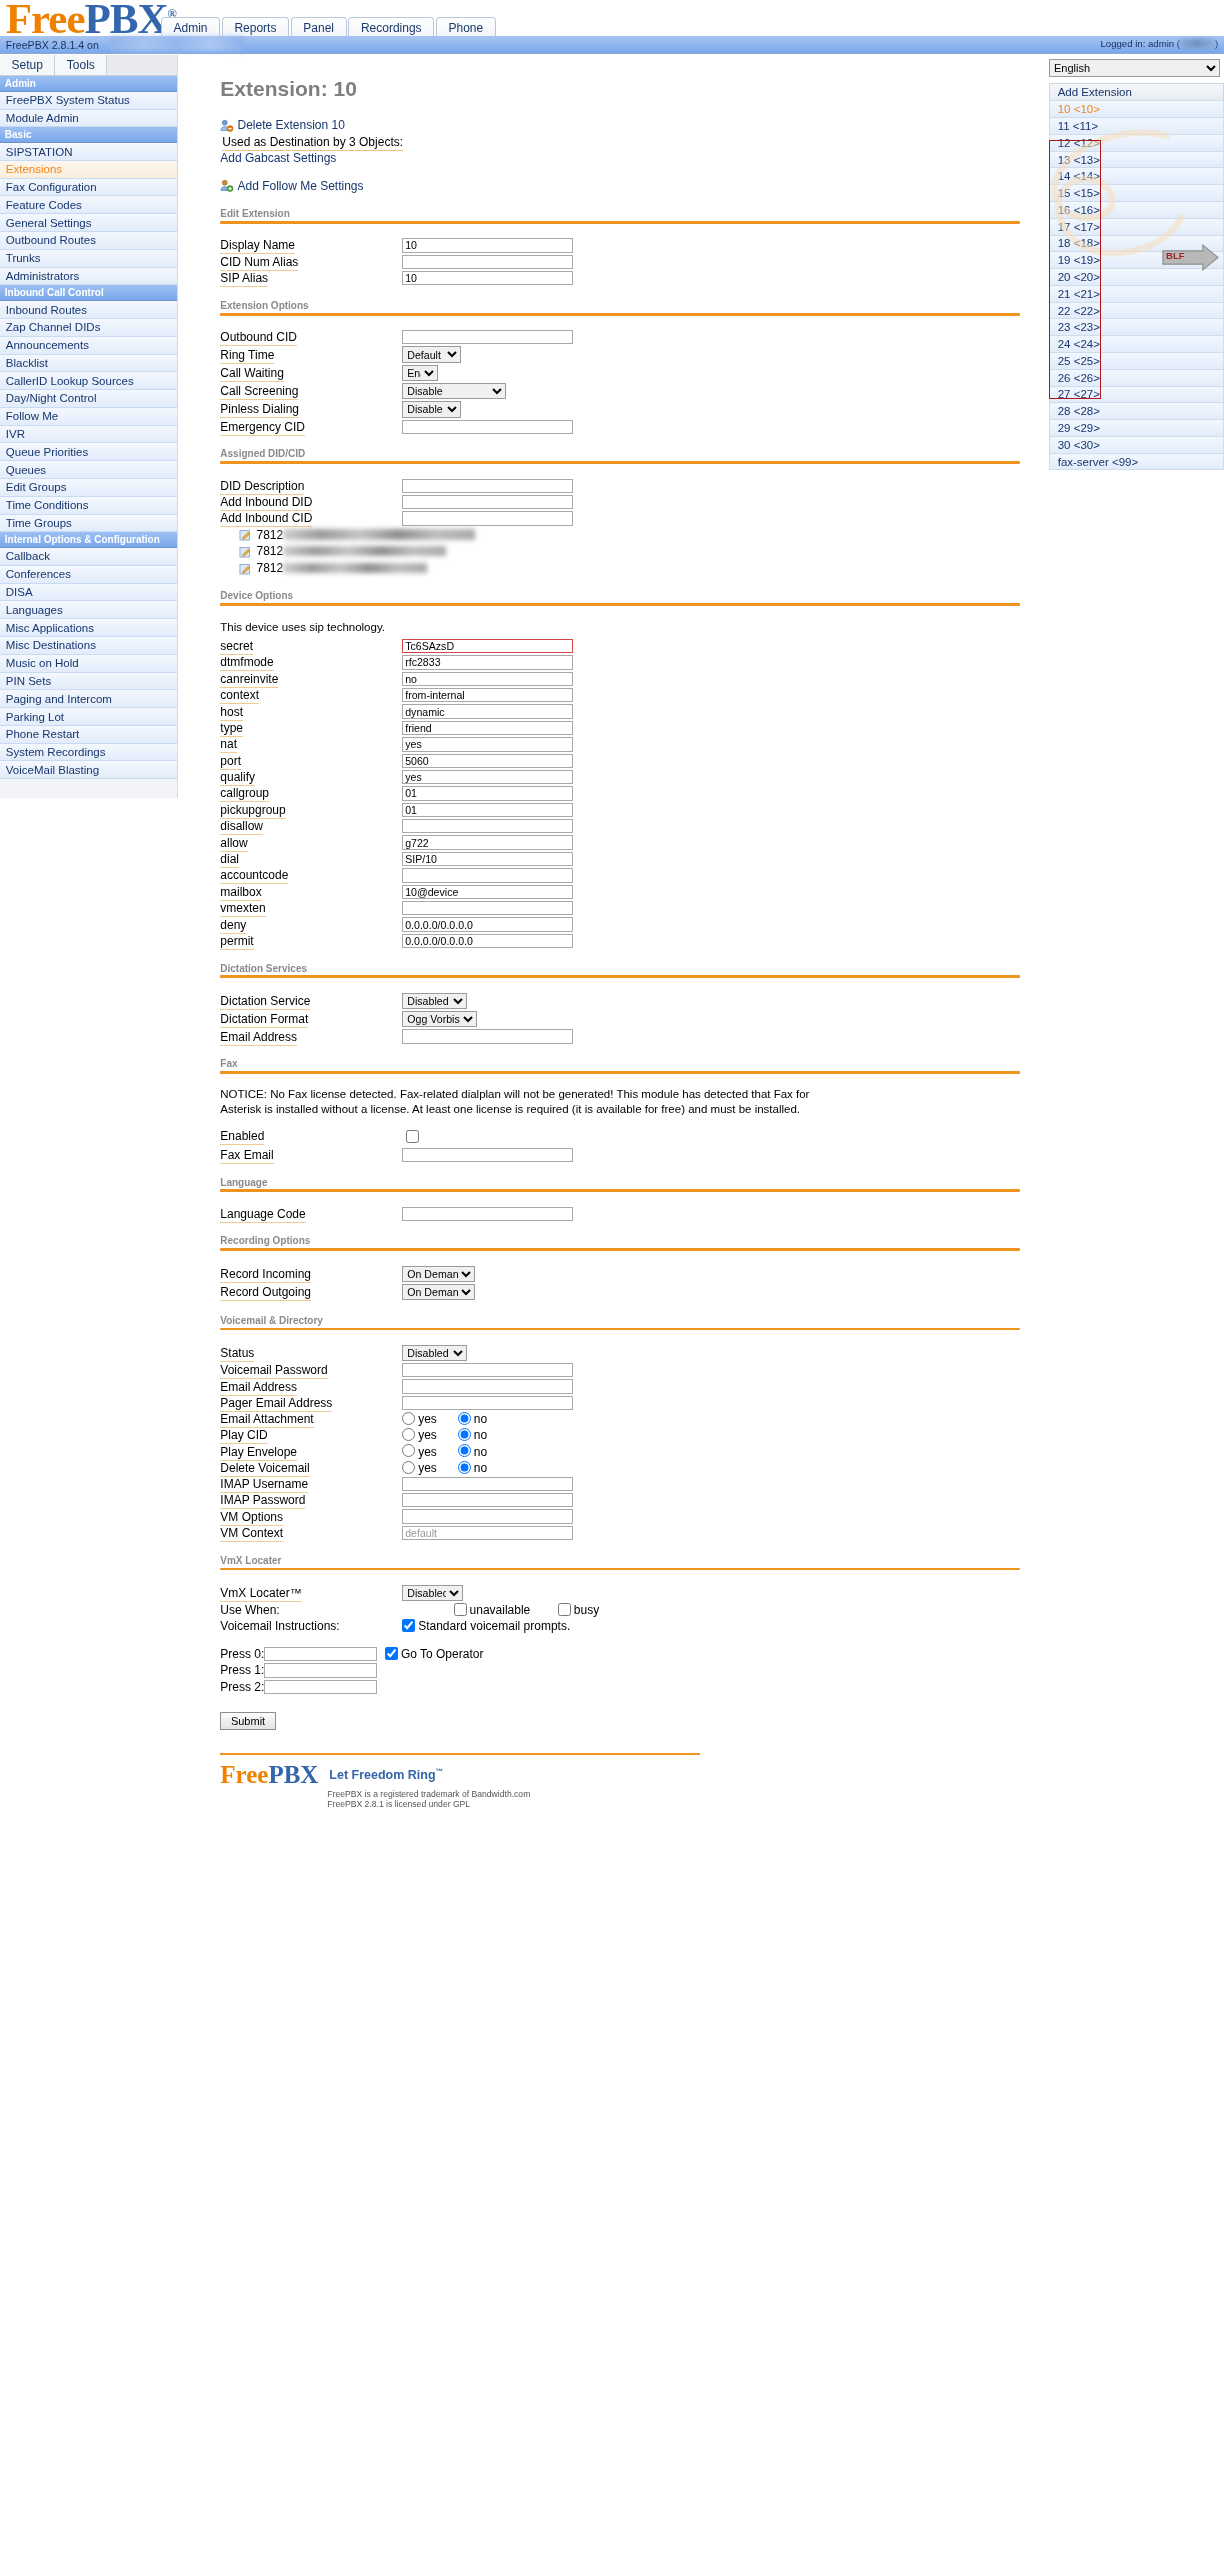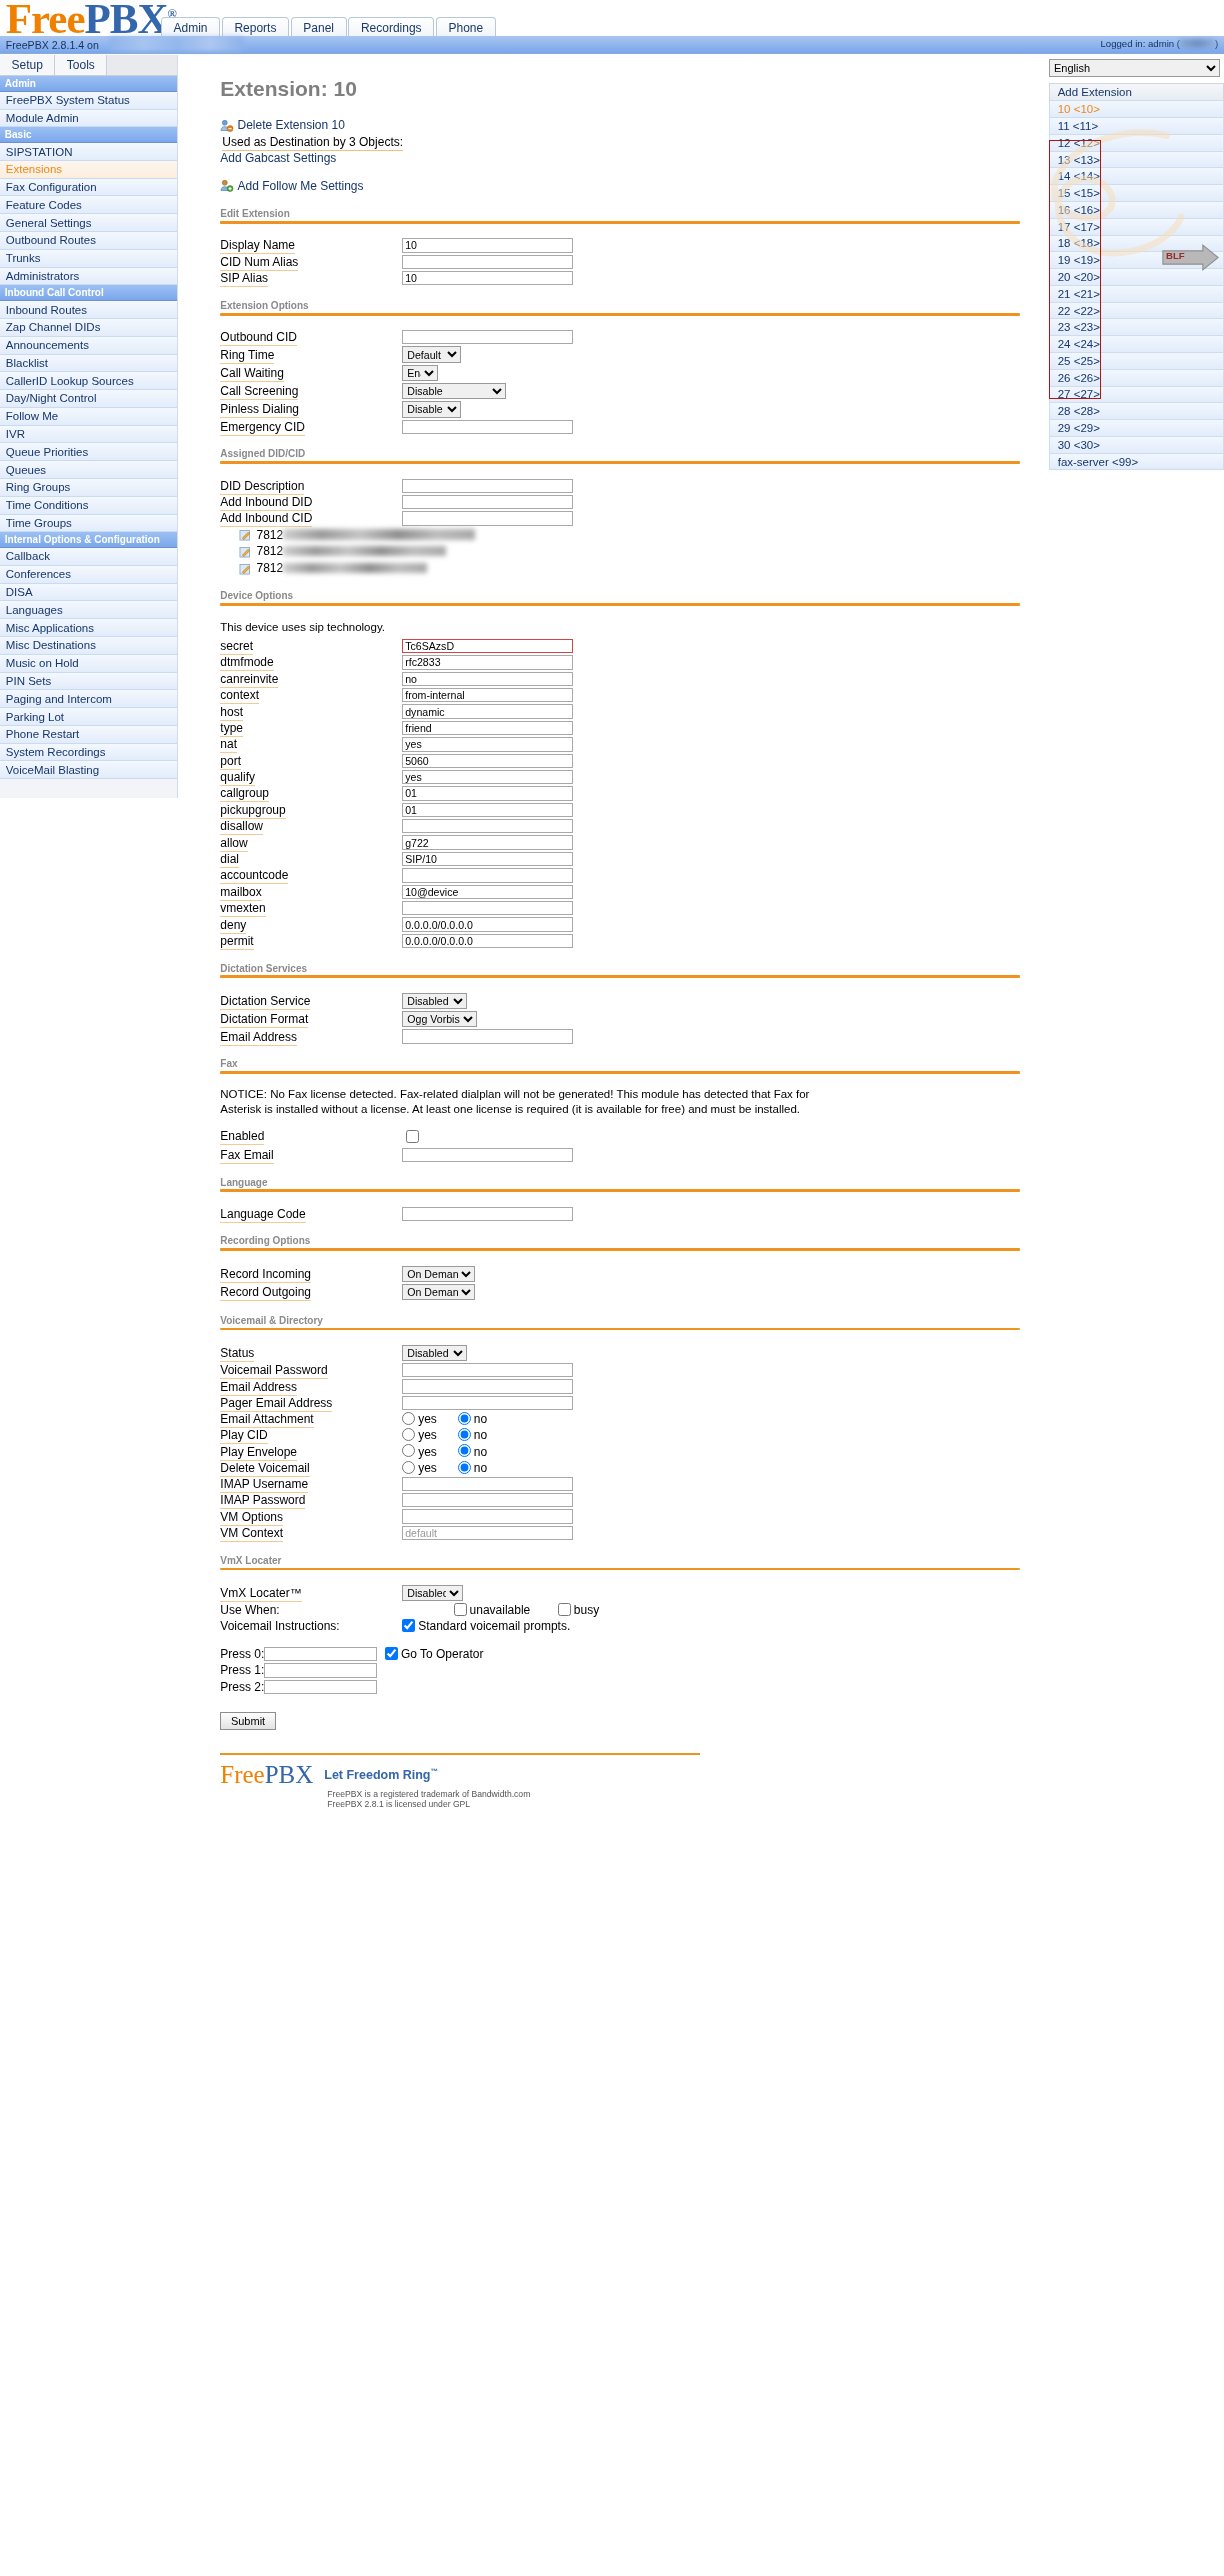--- a/index.html
+++ b/index.html
@@ -151,21 +151,21 @@
   #submit-btn {
     margin:17.3px 0 0 24px; font-size:11px; padding:1.9px 9.6px;
     border:1px solid #8d8d8d; background:linear-gradient(#fdfdfd,#e3e3e3);
     border-radius:0; cursor:pointer; font-family:"Liberation Sans", sans-serif;
   }
 
   
   #footer { margin:23px 0 0 24px; position:relative; }
   #footer .frule { height:1.9px; background:#f0921e; width:480px; margin-bottom:5.8px; }
   #footer .flogo {
-    font-family:"Liberation Serif", serif; font-size:25px; font-weight:normal;
+    font-family:"Liberation Serif", serif; font-size:25px; font-weight:bold;
     display:inline-block; vertical-align:middle;
   }
   #footer .flogo .free { color:#F08000; }
   #footer .flogo .pbx  { color:#3366AA; }
   #footer .ftag {
     display:inline-block; vertical-align:middle; margin-left:7.7px;
     color:#3366AA; font-weight:bold; font-size:12.5px;
   }
   #footer .ftag sup { font-size:7.7px; }
   #footer .fsmall { font-size:8.6px; color:#555; line-height:10.6px; margin-left:107px; }
@@ -249,21 +249,21 @@
         <div class="side-item">Inbound Routes</div>
         <div class="side-item">Zap Channel DIDs</div>
         <div class="side-item">Announcements</div>
         <div class="side-item">Blacklist</div>
         <div class="side-item">CallerID Lookup Sources</div>
         <div class="side-item">Day/Night Control</div>
         <div class="side-item">Follow Me</div>
         <div class="side-item">IVR</div>
         <div class="side-item">Queue Priorities</div>
         <div class="side-item">Queues</div>
-        <div class="side-item">Ring Groups</div>
+        <div class="side-item">Edit Groups</div>
         <div class="side-item">Time Conditions</div>
         <div class="side-item">Time Groups</div>
         <div class="sec-head">Internal Options &amp; Configuration</div>
         <div class="side-item">Callback</div>
         <div class="side-item">Conferences</div>
         <div class="side-item">DISA</div>
         <div class="side-item">Languages</div>
         <div class="side-item">Misc Applications</div>
         <div class="side-item">Misc Destinations</div>
         <div class="side-item">Music on Hold</div>

